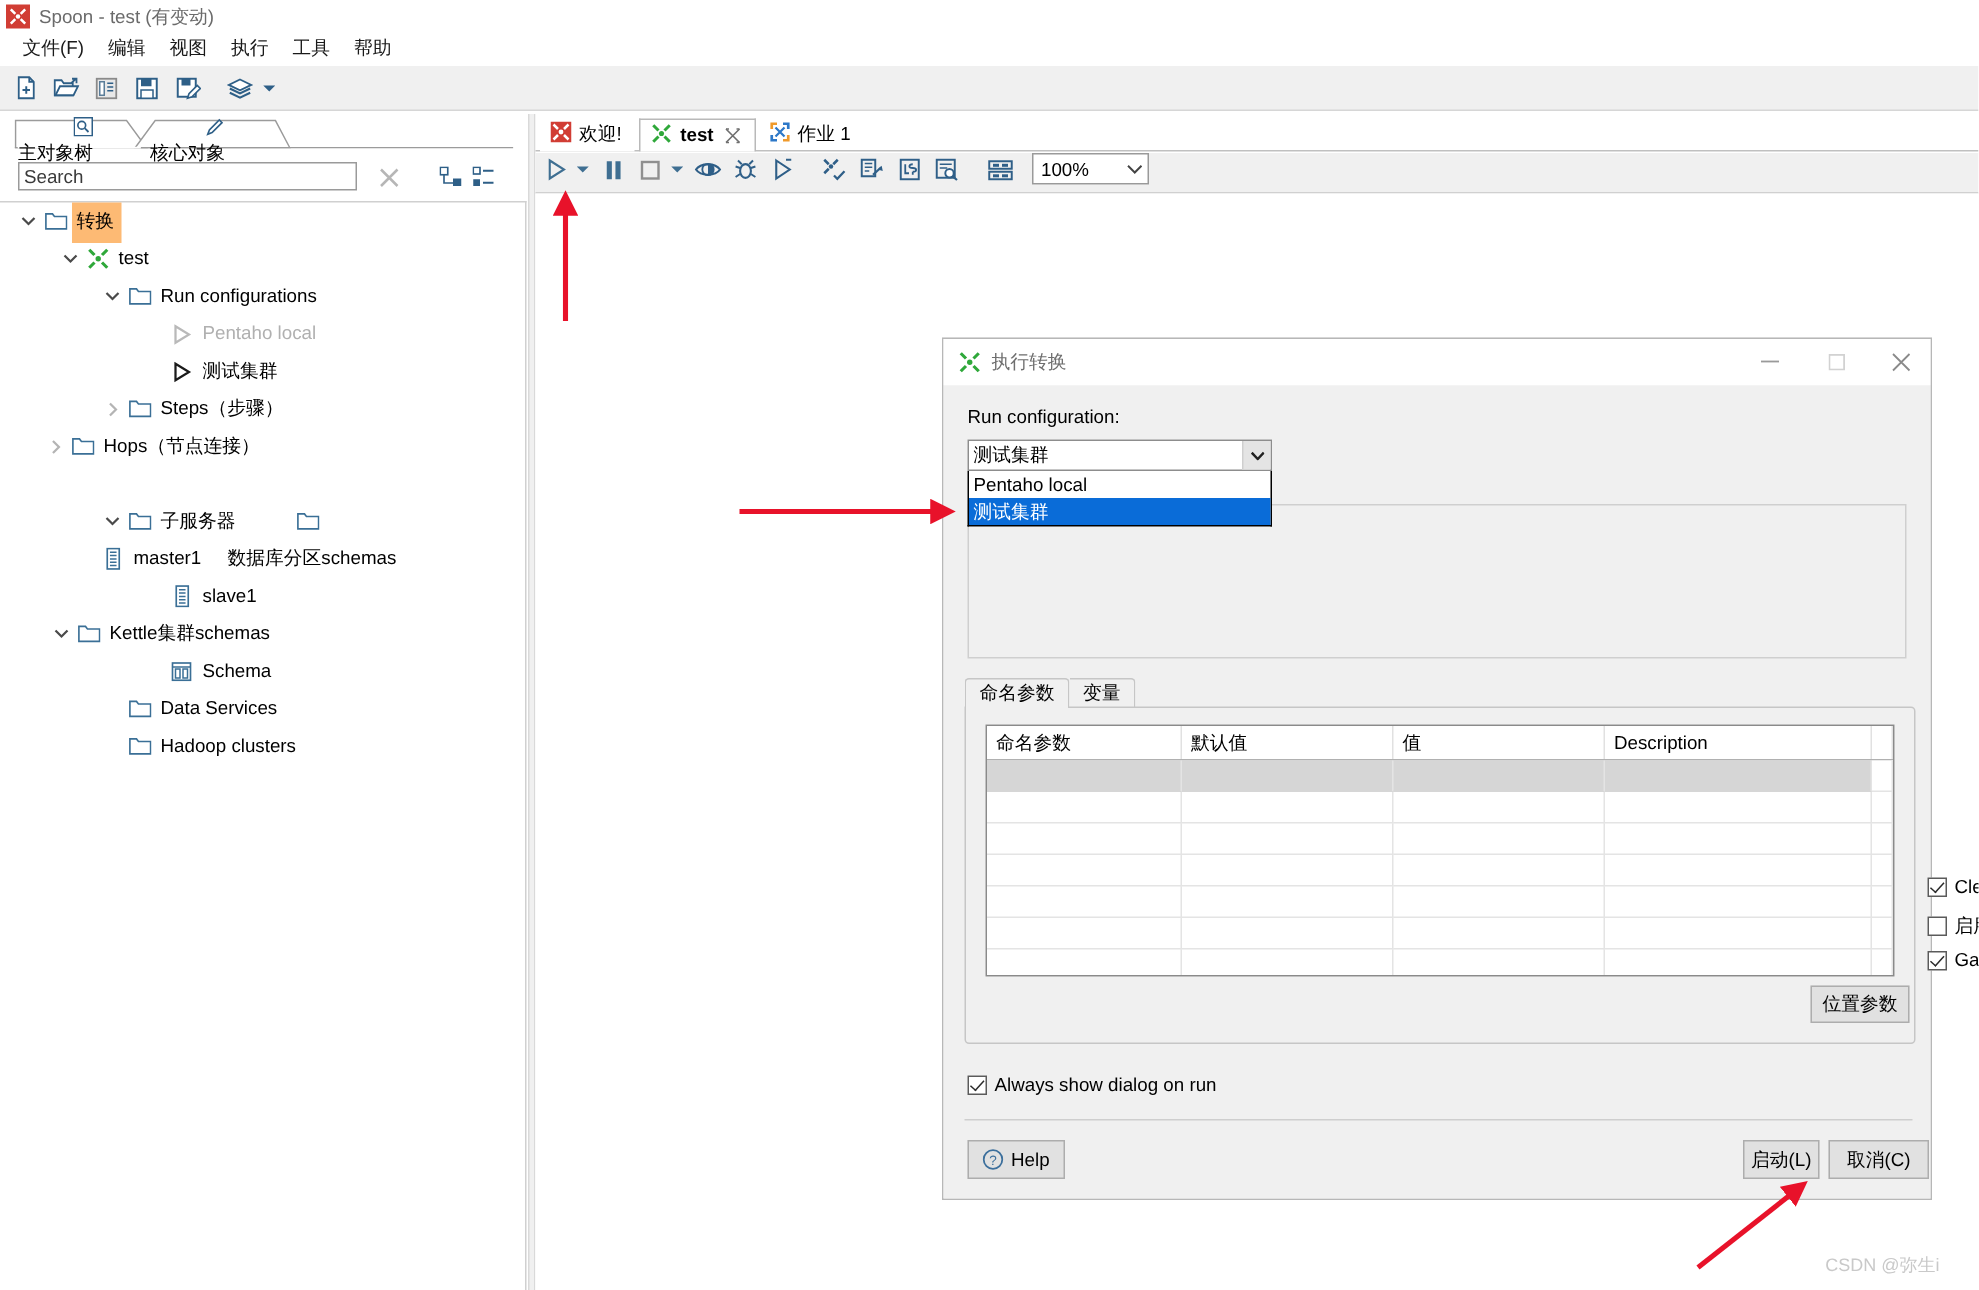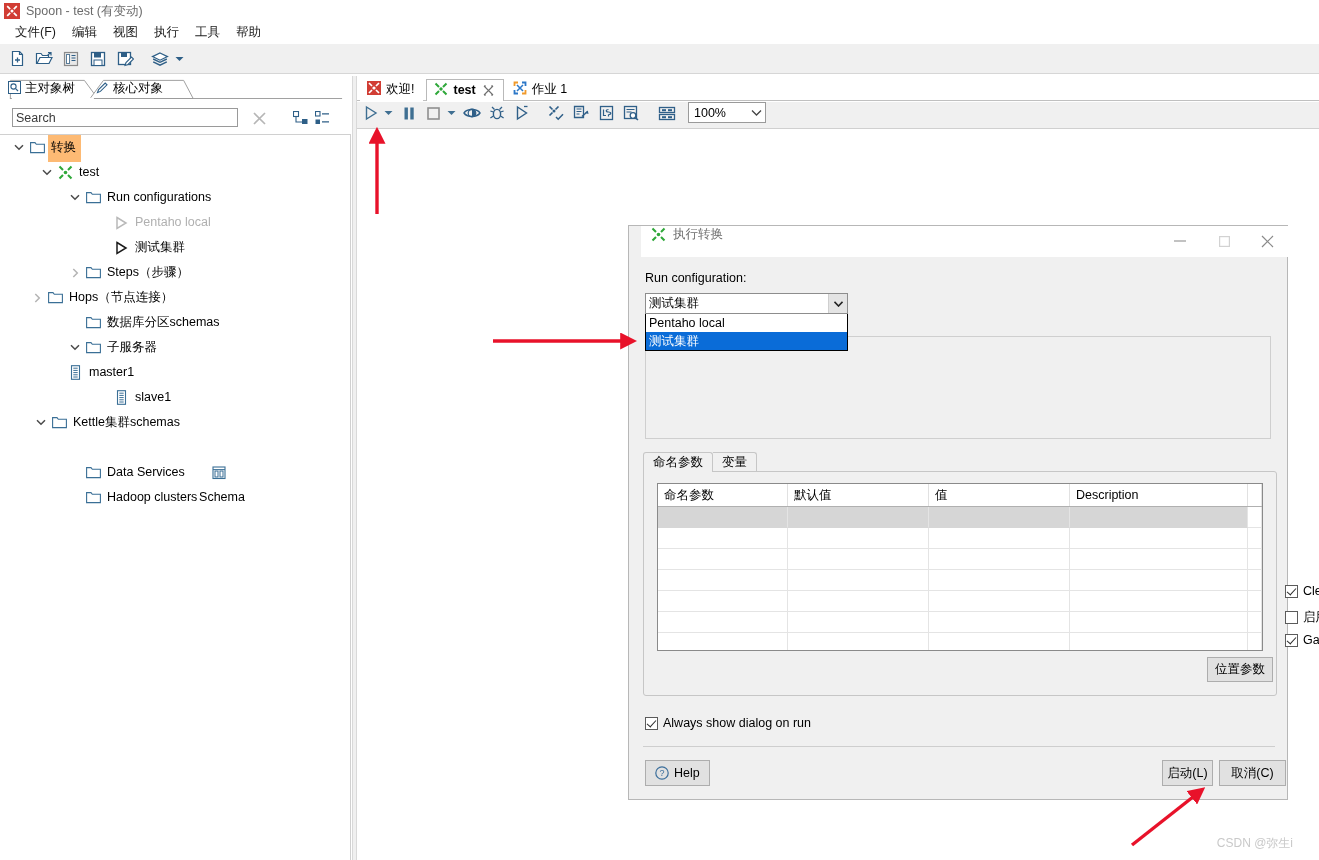--- a/index.html
+++ b/index.html
@@ -73,24 +73,25 @@
   
   .leftpanel {
     position: absolute; left: 0; top: 76px; width: 352px; height: 784px;
     background: #ffffff;
   }
   .lp-tabs {
     position: absolute; left: 2px; top: 2px; width: 348px; height: 22px;
   }
   .lp-tab {
     position: absolute; top: 0; height: 21px;
-    display: flex; align-items: center;
-    font-size: 12.5px;
-    box-sizing: border-box;
-    cursor: default;
+    display: flex; align-items: flex-end;
+    font-size: 12.5px;
+    box-sizing: border-box;
+    cursor: default;
+    flex-direction: column;
   }
   .lp-tab .lbl { margin-left: 4px; white-space: nowrap; }
   .lp-tab-shape {
     position: absolute; top: 0; left: 0; height: 21px;
   }
 
   .lp-searchrow {
     position: absolute; left: 0; top: 28px; width: 352px; height: 28px;
   }
   .search-input {
@@ -214,23 +215,23 @@
   
   .dialog {
     position: absolute; left: 628px; top: 225px;
     width: 660px; height: 575px;
     background: #f0f0f0;
     border: 1px solid #b7b7b7;
     box-shadow: 0 0 0 0 rgba(0,0,0,0);
     box-sizing: border-box;
   }
   .dlg-title {
-    position: absolute; left: 12px; top: 0; width: 658px; height: 31px;
+    position: absolute; left: 0; top: 0; width: 658px; height: 31px;
     background: #ffffff;
-    display: flex; 
+    display: flex; align-items: center;
   }
   .dlg-title .ico { width: 16px; height: 16px; margin-left: 9px; margin-right: 7px; flex:none;
                     display:flex; align-items:center; justify-content:center;}
   .dlg-title .txt { font-size: 12.5px; color: #6e6e6e; }
   .dlg-ctl {
     position: absolute; top: 0; height: 30px; width: 45px;
     display: flex; align-items: center; justify-content: center;
     cursor: default;
   }
   .dlg-body {
@@ -625,21 +626,21 @@
             <path d="M1.3 1 L5.3 5 L1.3 9" fill="none" stroke="#b4b4b4" stroke-width="1.5"></path>
           </svg>
         </span>
         <span class="t-ico">
           <svg width="15" height="13" viewBox="0 0 15 13">
             <path d="M0.6 11.6 V1.6 h4.4 l1.3 1.7 h8.1 v8.3 z" fill="#fff" stroke="#3a6f96" stroke-width="1.1"></path>
           </svg>
         </span>
         <span class="t-lbl">Hops（节点连接）</span>
       </div>
-      <div class="tree-row" style="padding-left: 66px;">
+      <div class="tree-row" style="padding-left: 66px; flex-direction: column;">
         <span class="tw"></span>
         <span class="t-ico">
           <svg width="15" height="13" viewBox="0 0 15 13">
             <path d="M0.6 11.6 V1.6 h4.4 l1.3 1.7 h8.1 v8.3 z" fill="#fff" stroke="#3a6f96" stroke-width="1.1"></path>
           </svg>
         </span>
         <span class="t-lbl">数据库分区schemas</span>
       </div>
       <div class="tree-row" style="padding-left: 66px;">
         <span class="tw">
@@ -680,21 +681,21 @@
             <path d="M1 1.3 L5 5.3 L9 1.3" fill="none" stroke="#4a4a4a" stroke-width="1.5"></path>
           </svg>
         </span>
         <span class="t-ico">
           <svg width="15" height="13" viewBox="0 0 15 13">
             <path d="M0.6 11.6 V1.6 h4.4 l1.3 1.7 h8.1 v8.3 z" fill="#fff" stroke="#3a6f96" stroke-width="1.1"></path>
           </svg>
         </span>
         <span class="t-lbl">Kettle集群schemas</span>
       </div>
-      <div class="tree-row" style="padding-left: 94px; flex-direction: column;">
+      <div class="tree-row" style="padding-left: 94px;">
         <span class="tw"></span>
         <span class="t-ico">
           <svg width="15" height="15" viewBox="0 0 15 15">
             <rect x="1" y="2" width="12" height="11.5" fill="#fff" stroke="#3a6f96" stroke-width="1.1"></rect>
             <path d="M1 4.6 h12" stroke="#3a6f96" stroke-width="1"></path>
             <rect x="3" y="6" width="3" height="6" fill="none" stroke="#3a6f96" stroke-width="1"></rect>
             <rect x="8" y="6" width="3" height="6" fill="none" stroke="#3a6f96" stroke-width="1"></rect>
           </svg>
         </span>
         <span class="t-lbl">Schema</span>

